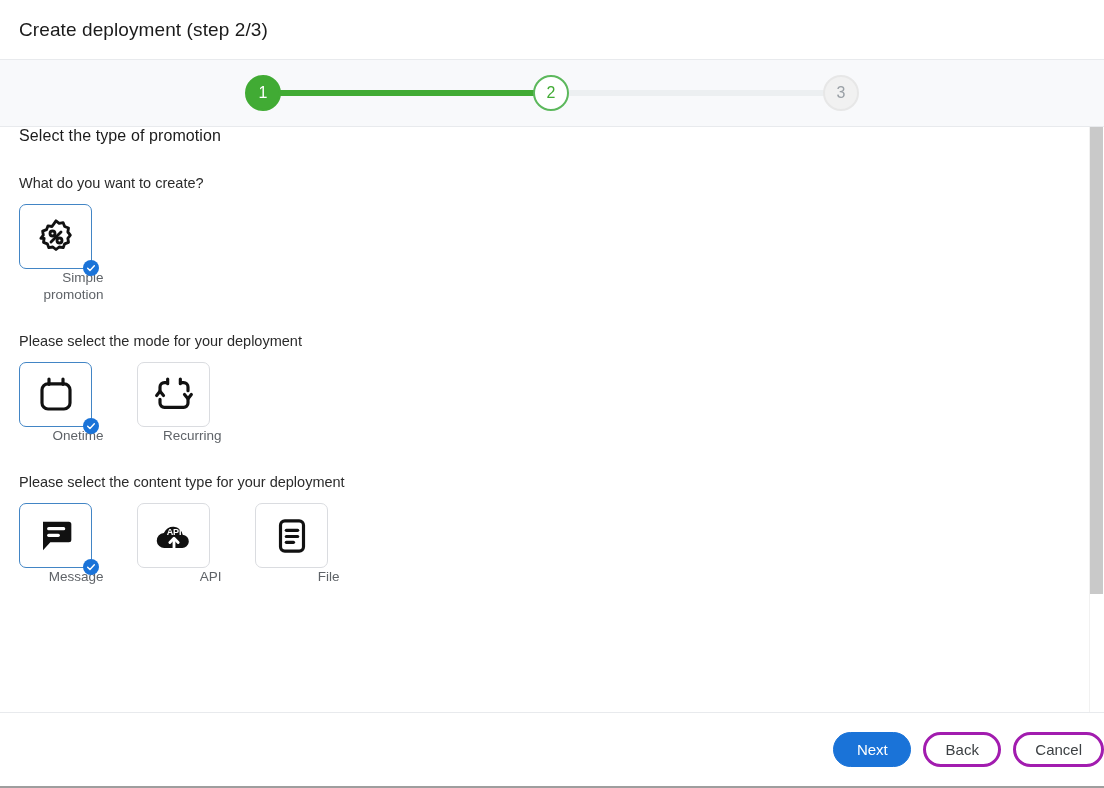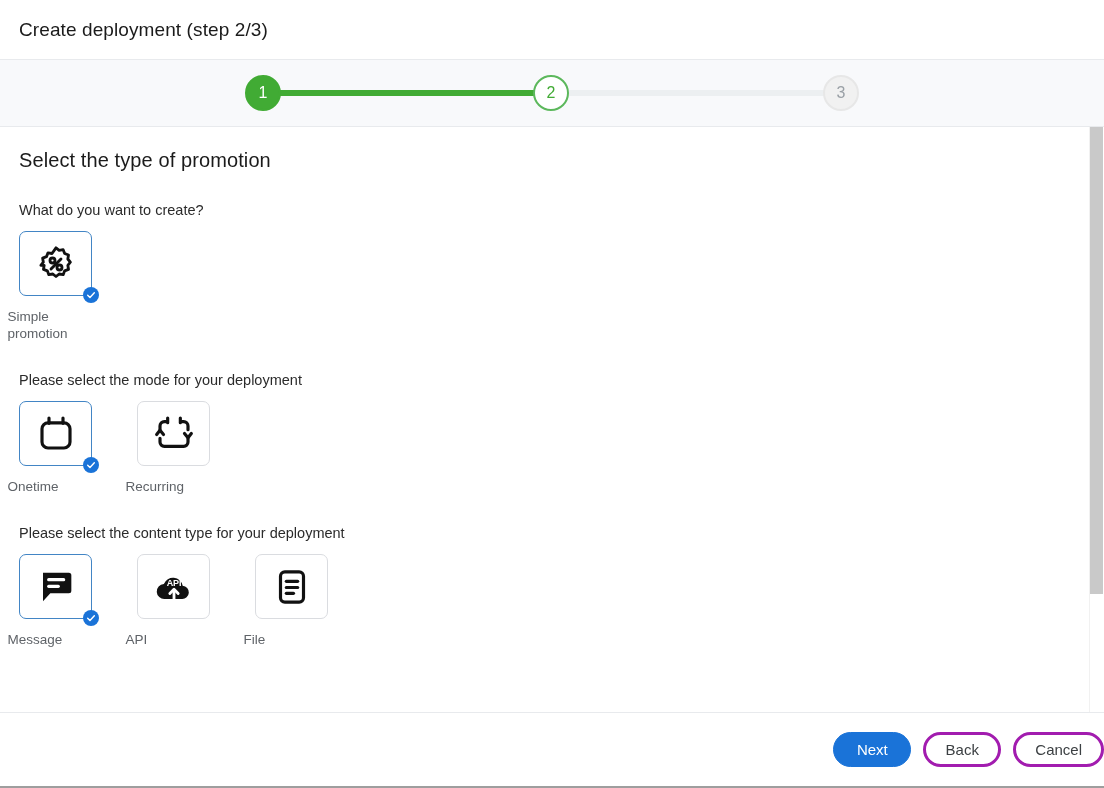--- a/index.html
+++ b/index.html
@@ -91,24 +91,23 @@
     position: relative;
     overflow: hidden;
     background: #ffffff;
     border-bottom: 1px solid #e8eaed;
   }
   .body-inner {
     padding: 0 0 10px 19px;
   }
 
   .section-title {
-    font-size: 20px;
+    font-size: 16px;
     font-weight: 400;
     color: #1b1b1b;
-    margin-top: 22px;
     letter-spacing: 0.1px;
   }
   .question {
     font-size: 14.5px;
     color: #2b2b2b;
     margin-top: 30px;
   }
   .question.tight { }
 
   
@@ -145,25 +144,24 @@
     height: 16px;
     border-radius: 50%;
     background: #1a73d8;
     display: flex;
     align-items: center;
     justify-content: center;
   }
   .check-badge svg { width: 10px; height: 10px; }
 
   .card-label {
-    margin-top: 12px;
     font-size: 13.5px;
     line-height: 17px;
     color: #5f6368;
-    text-align: left;
+    text-align: right;
     width: 96px;
   }
 
   
   .scrollbar-track {
     position: absolute;
     top: 0;
     right: 0;
     width: 15px;
     height: 100%;

